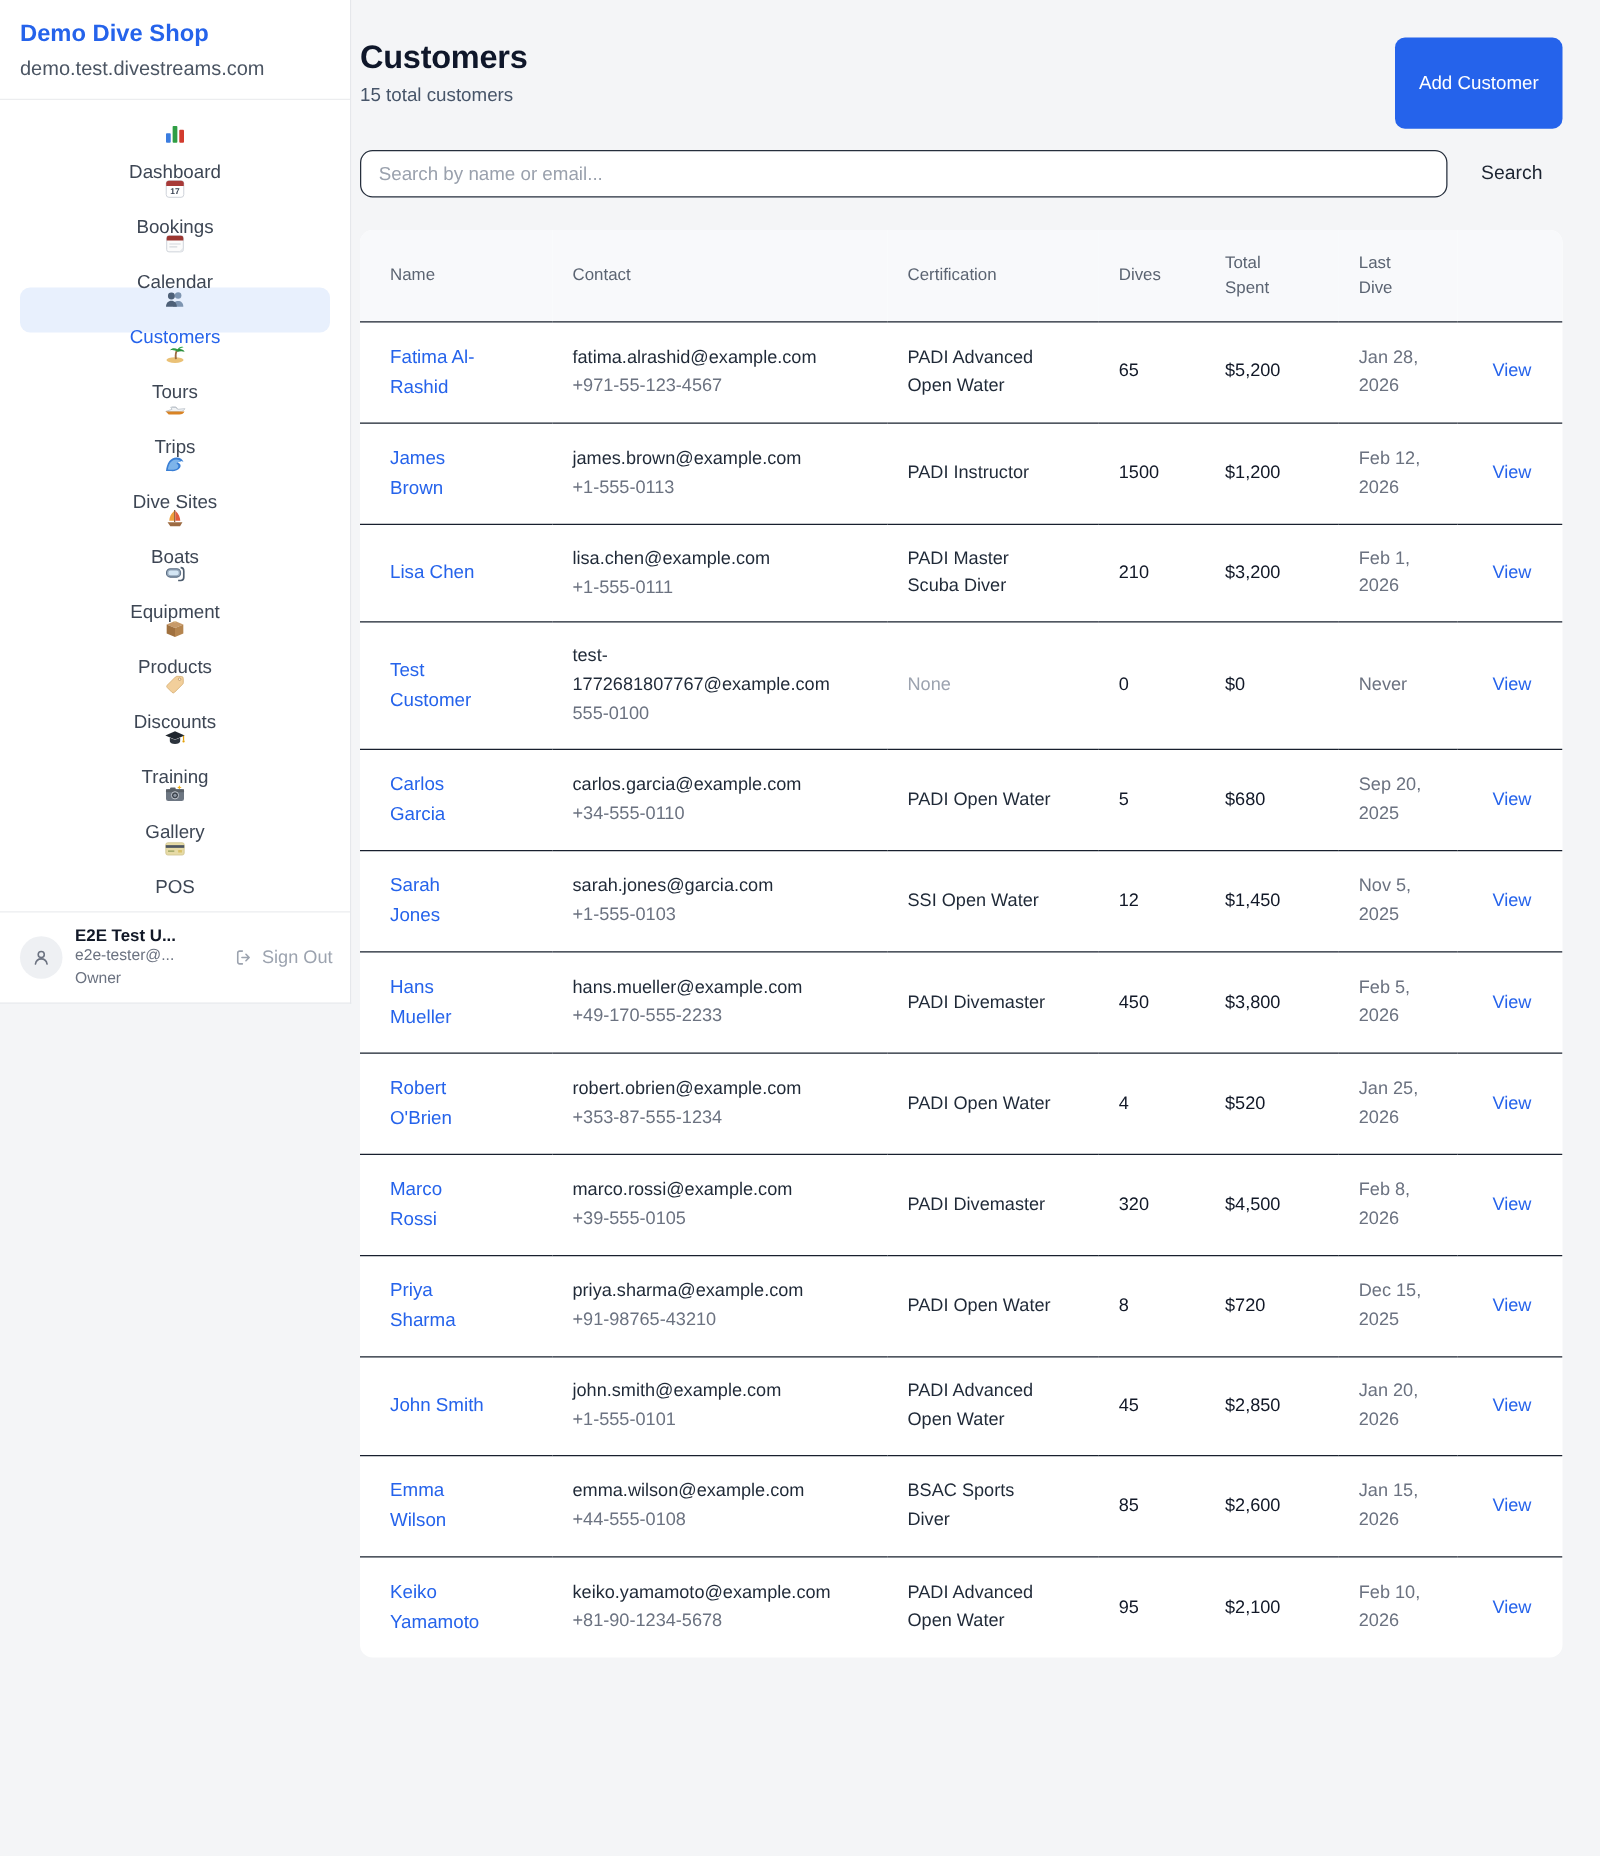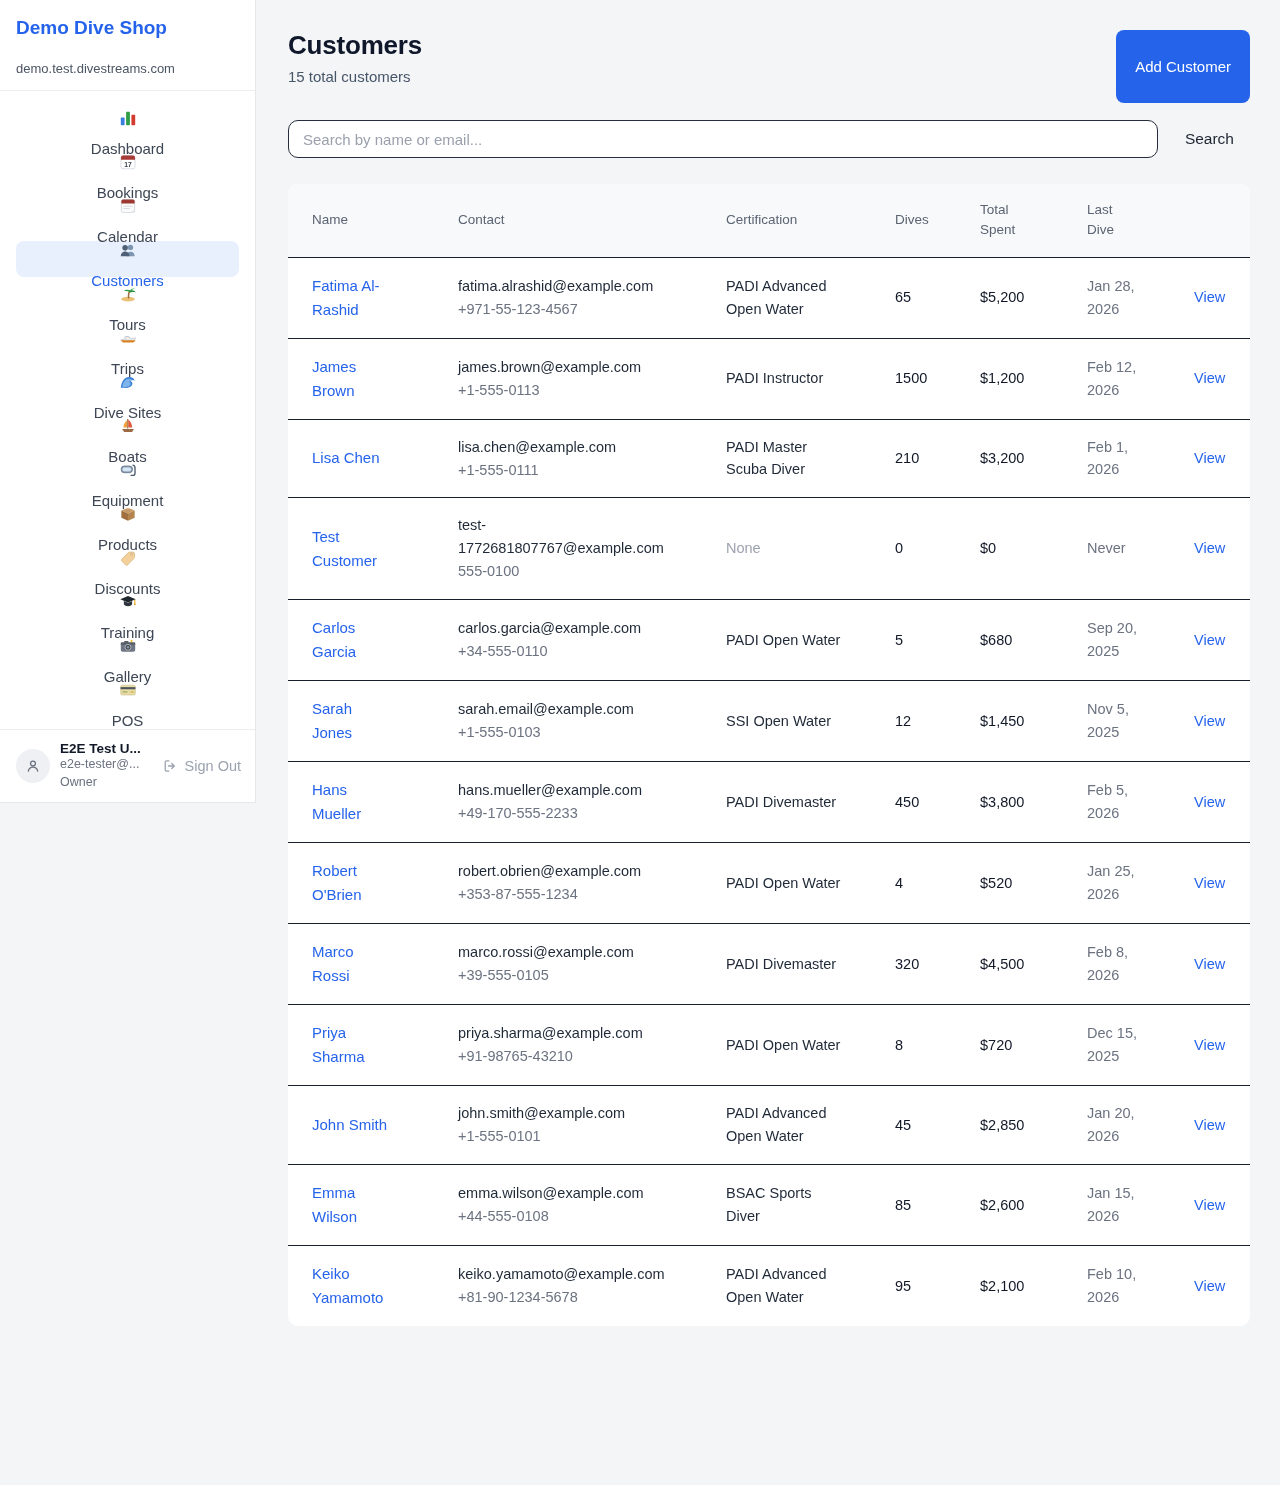--- a/index.html
+++ b/index.html
@@ -8,27 +8,27 @@
     --text-primary:#0f172a; --text-body:#1f2937; --text-muted:#6b7280; --text-faint:#9ca3af;
   }
   *{box-sizing:border-box;}
   html,body{margin:0;padding:0;}
   body{
     width:1280px;min-height:1485px;background:var(--page-bg);
     font-family:"Liberation Sans",sans-serif;color:var(--text-body);position:relative;
   }
   
   .sidebar{
-    position:absolute;top:0;left:0;width:256px;height:803px;background:#fff;
+    position:absolute;top:0;left:0;width:281px;height:803px;background:#fff;
     border-right:1px solid var(--light-border);border-bottom:1px solid var(--light-border);
     display:flex;flex-direction:column;
   }
   .brand{padding:17px 16px 14px;border-bottom:1px solid #ecedef;}
   .brand-title{font-size:19px;font-weight:700;color:var(--accent);}
-  .brand-sub{font-size:13px;color:#4b5563;margin-top:22px;}
+  .brand-sub{font-size:16px;color:#4b5563;margin-top:8px;}
   .nav{flex:1;padding:18px 16px 4px;overflow:hidden;}
   .nav-item{
     display:flex;align-items:center;gap:13px;height:36px;padding:0 12px;border-radius:8px;
     font-size:15px;color:#3d4654;margin-bottom:8px;cursor:pointer;flex-direction:column;
   }
   .nav-item .icon{width:18px;height:18px;display:flex;flex:none;}
   .nav-item.active{background:var(--accent-light-bg);color:var(--accent);font-weight:500;}
   .user{border-top:1px solid #ecedef;padding:11px 16px;display:flex;align-items:center;gap:10px;position:relative;}
   .avatar{width:34px;height:34px;border-radius:50%;background:#eef0f3;display:flex;align-items:center;justify-content:center;flex:none;}
   .user-name{font-size:13.5px;font-weight:700;color:#111827;}
@@ -360,21 +360,21 @@
     <td class="c-cert"><span class="cert-text">PADI Open Water</span></td>
     <td class="c-dives">5</td>
     <td class="c-spent">$680</td>
     <td class="c-last">Sep 20, 2025</td>
     <td class="c-view"><a class="view-link">View</a></td>
   </tr>
 
   <tr>
     <td class="c-name"><a class="name-link">Sarah Jones</a></td>
     <td class="c-contact">
-      <div class="email">sarah.email@example.com</div>
+      <div class="email">sarah.jones@garcia.com</div>
       <div class="phone">+1-555-0103</div>
     </td>
     <td class="c-cert"><span class="cert-text">SSI Open Water</span></td>
     <td class="c-dives">12</td>
     <td class="c-spent">$1,450</td>
     <td class="c-last">Nov 5, 2025</td>
     <td class="c-view"><a class="view-link">View</a></td>
   </tr>
 
   <tr>

